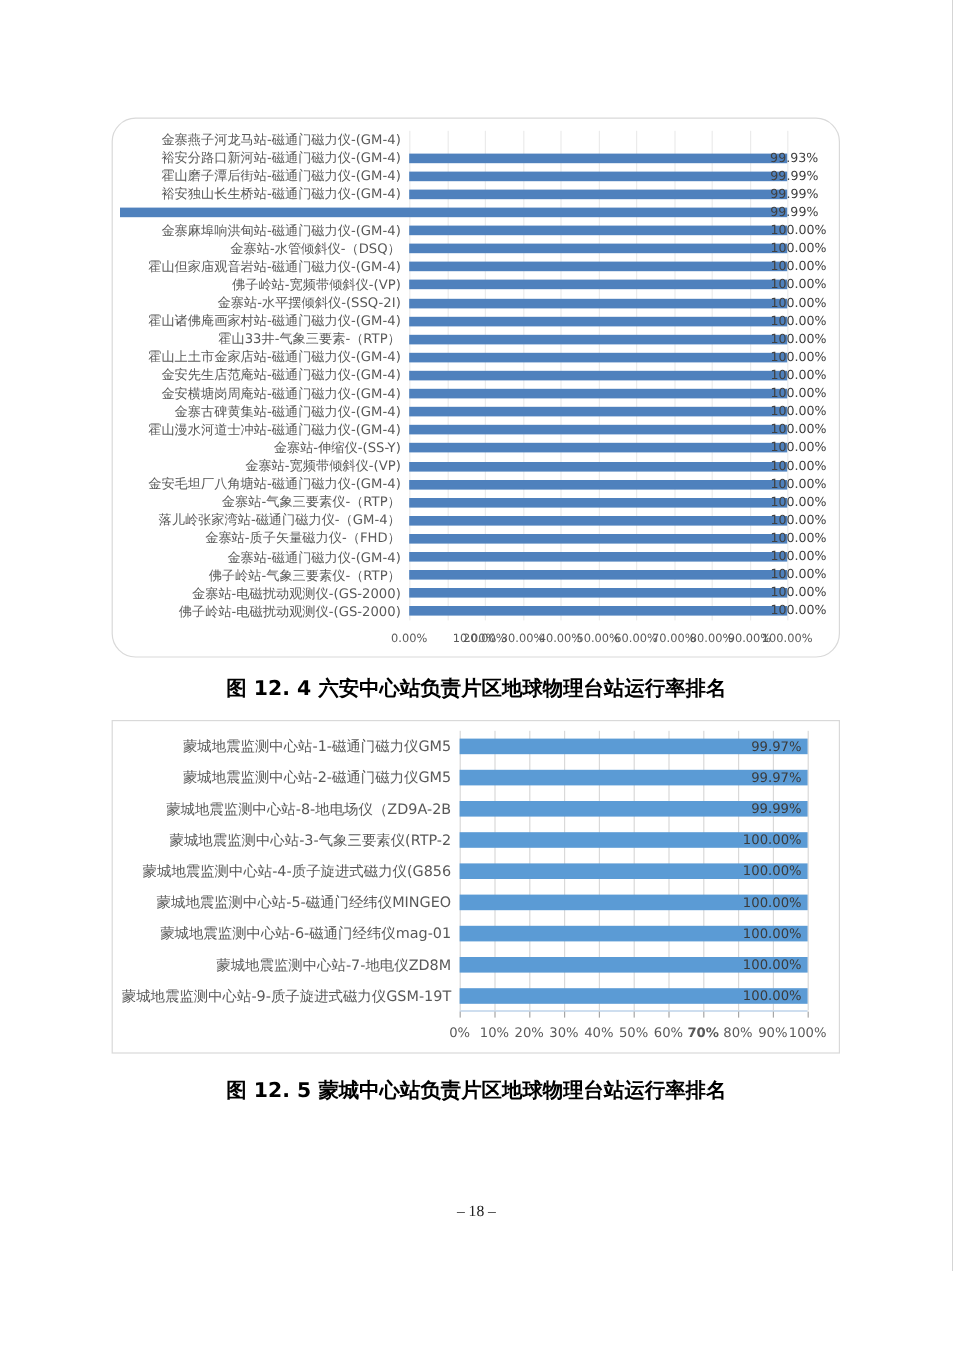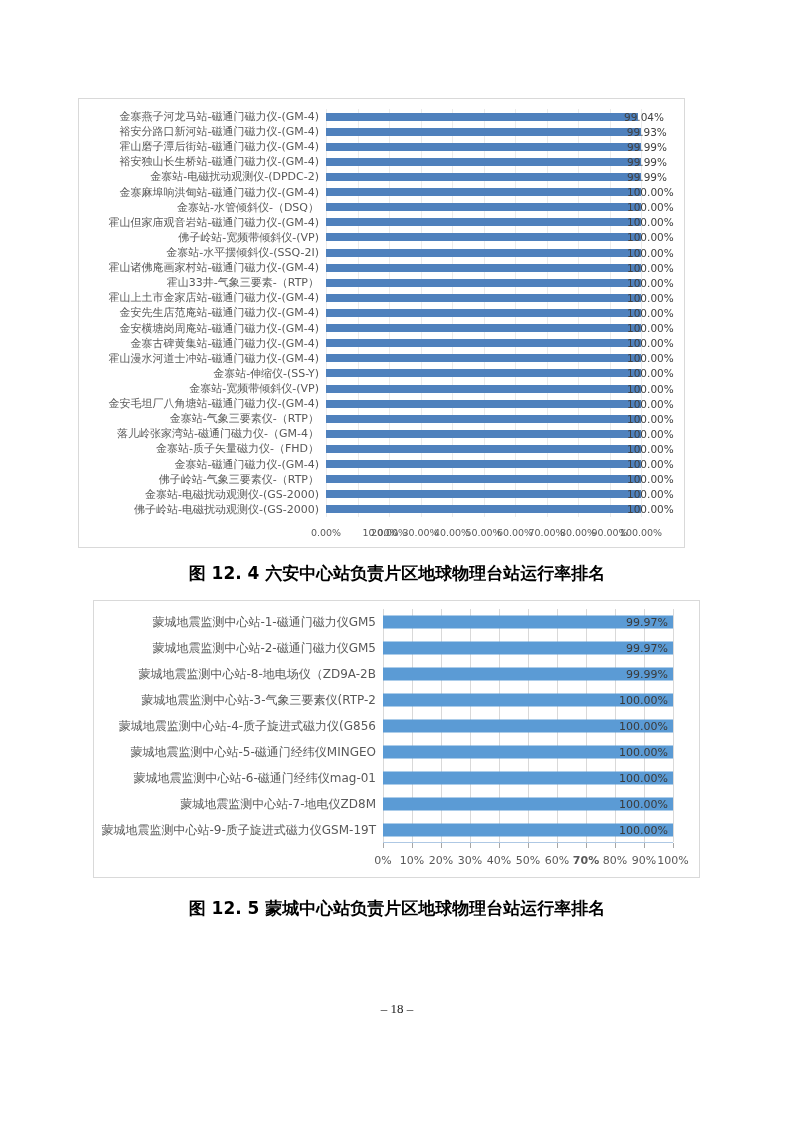--- a/index.html
+++ b/index.html
@@ -9,21 +9,21 @@
     margin:0 auto;
     background:#ffffff;
     font-family:"DejaVu Sans","Liberation Sans",sans-serif;
     overflow:hidden;
   }
   .chartbox{
     position:absolute;
     background:#ffffff;
     border:1px solid #d9d9d9;
   }
-  .c1{left:78px;top:98px;width:605px;height:448px;}
+  .c1{left:93px;top:98px;width:605px;height:448px;border-radius:20px;}
   .c2{left:93px;top:600px;width:605px;height:276px;}
 
   .grid{position:absolute;z-index:0;}
   .c1 .grid{left:247px;right:43px;top:10px;bottom:30px;}
   .c2 .grid{left:289px;right:26px;top:8px;bottom:34px;border-bottom:1px solid #aec8e4;}
   .gl{position:absolute;top:0;bottom:0;width:1px;background:#ebebeb;}
   .c2 .gl{background:#d9d9d9;}
   .tickmark{position:absolute;bottom:-6px;width:1px;height:5px;background:#a6a6a6;}
 
   .rows{position:absolute;z-index:1;display:flex;flex-direction:column;}
@@ -75,24 +75,20 @@
         <div class="gl" style="left: 50%;"></div>
         <div class="gl" style="left: 60%;"></div>
         <div class="gl" style="left: 70%;"></div>
         <div class="gl" style="left: 80%;"></div>
         <div class="gl" style="left: 90%;"></div>
         <div class="gl" style="left: 100%;"></div>
       </div>
     <div class="rows">
         <div class="row">
           <div class="cat">金寨燕子河龙马站-磁通门磁力仪-(GM-4)</div>
-          <div class="track">
-            <div class="bar" style="width: 99.04%; background: rgb(79, 129, 189);"></div>
-            <span class="val" style="left: calc(99.04% - 14px);">99.04%</span>
-          </div>
         </div>
         <div class="row">
           <div class="cat">裕安分路口新河站-磁通门磁力仪-(GM-4)</div>
           <div class="track">
             <div class="bar" style="width: 99.93%; background: rgb(79, 129, 189);"></div>
             <span class="val" style="left: calc(99.93% - 14px);">99.93%</span>
           </div>
         </div>
         <div class="row">
           <div class="cat">霍山磨子潭后街站-磁通门磁力仪-(GM-4)</div>
@@ -102,21 +98,20 @@
           </div>
         </div>
         <div class="row">
           <div class="cat">裕安独山长生桥站-磁通门磁力仪-(GM-4)</div>
           <div class="track">
             <div class="bar" style="width: 99.99%; background: rgb(79, 129, 189);"></div>
             <span class="val" style="left: calc(99.99% - 14px);">99.99%</span>
           </div>
         </div>
         <div class="row">
-          <div class="cat">金寨站-电磁扰动观测仪-(DPDC-2)</div>
           <div class="track">
             <div class="bar" style="width: 99.99%; background: rgb(79, 129, 189);"></div>
             <span class="val" style="left: calc(99.99% - 14px);">99.99%</span>
           </div>
         </div>
         <div class="row">
           <div class="cat">金寨麻埠响洪甸站-磁通门磁力仪-(GM-4)</div>
           <div class="track">
             <div class="bar" style="width: 100%; background: rgb(79, 129, 189);"></div>
             <span class="val" style="left: calc(100% - 14px);">100.00%</span>

